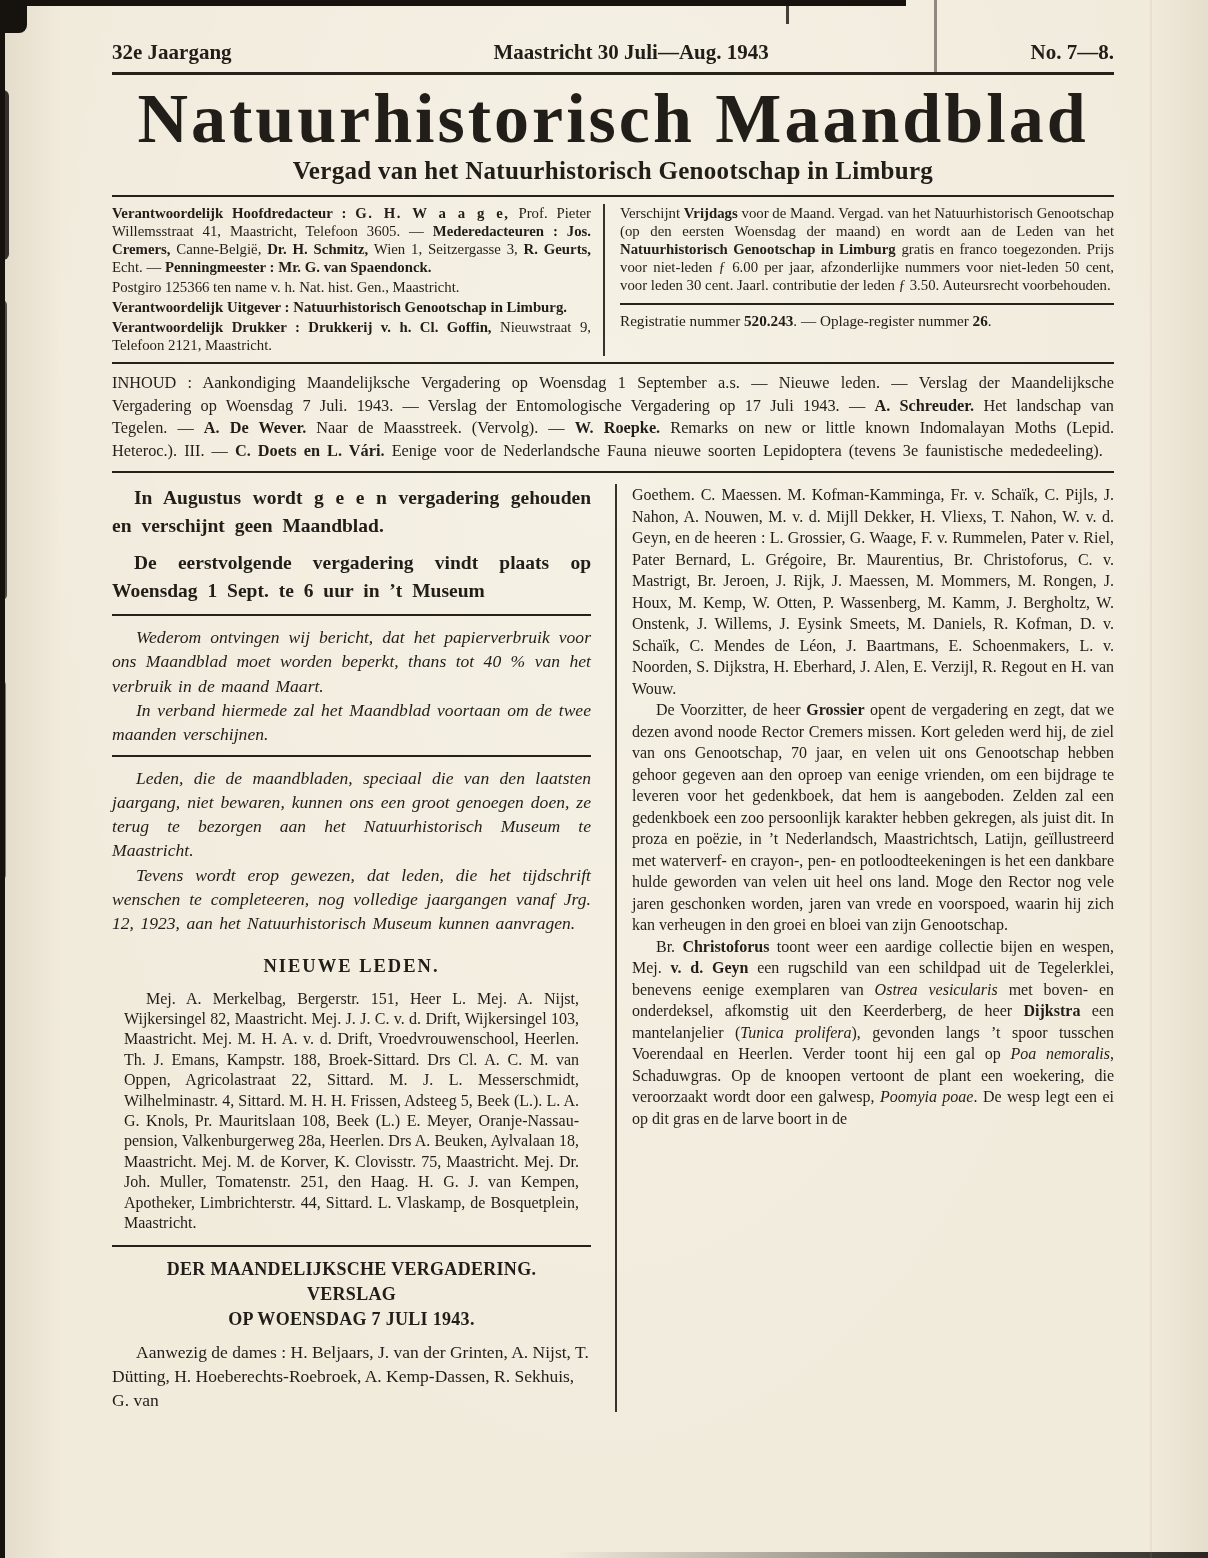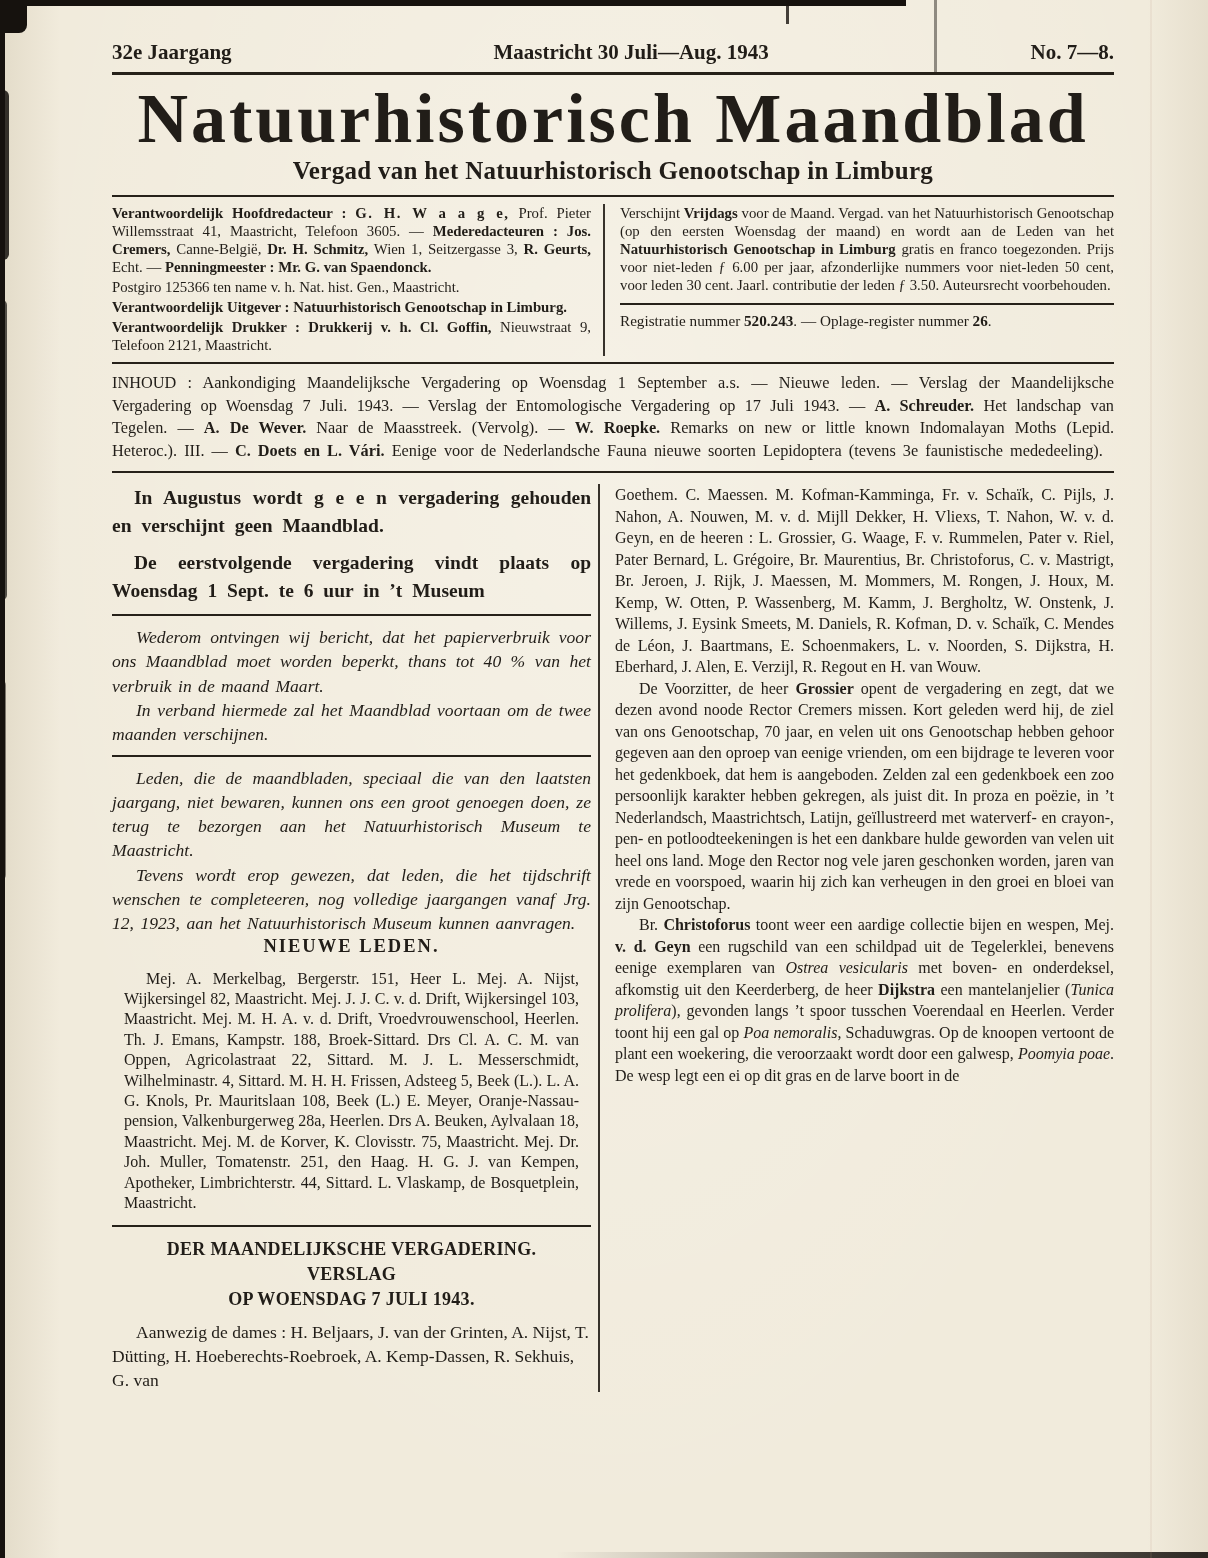--- a/index.html
+++ b/index.html
@@ -29,29 +29,29 @@
   .m-right{flex:1;padding-left:15px;}
   .m-p{margin:0 0 2px;}
   .m-rule{margin:9px 0 7px;}
   .reg{font-size:15.2px;}
 
   .full-rule-1{margin-top:6px;}
   .inhoud{margin:8px 0 0;font-size:16.3px;line-height:22.4px;text-align:justify;word-spacing:3px;}
   .full-rule-2{margin-top:9px;}
 
   .columns{display:flex;margin-top:11px;}
-  .col-left{width:479px;padding-right:7px;}
+  .col-left{width:479px;padding-right:24px;}
   .col-right{flex:1;padding-left:15px;font-size:16px;line-height:21.5px;text-align:justify;}
   .body-p{margin:0;}
   .indent{text-indent:24px;}
 
   .announce{margin:0 0 10px;font-weight:bold;font-size:19.5px;line-height:27.5px;word-spacing:5px;text-align:justify;text-indent:22px;}
   .col-rule{margin:8px 0 9px;}
   .notice{margin:0;font-style:italic;font-size:17.6px;line-height:24.3px;text-align:justify;text-indent:24px;word-spacing:2px;}
-  .sec-heading{margin:0 0 8px;text-align:center;font-size:18.5px;letter-spacing:2px;font-weight:bold;}
+  .sec-heading{margin:20px 0 8px;text-align:center;font-size:18.5px;letter-spacing:2px;font-weight:bold;}
   .members{margin:12px;font-size:16px;line-height:20.4px;text-align:justify;text-indent:22px;}
   .report-heading{margin:10px 0 8px;text-align:center;font-weight:bold;font-size:18px;line-height:25px;letter-spacing:.3px;}
   .rh-line{display:block;}
   .attendance{font-size:17.5px;line-height:24px;}
 
   .sg-b{font-weight:bold;}
   .sg-i{font-style:italic;}
   .sg-bs{font-weight:bold;letter-spacing:1.5px;}
 
   

